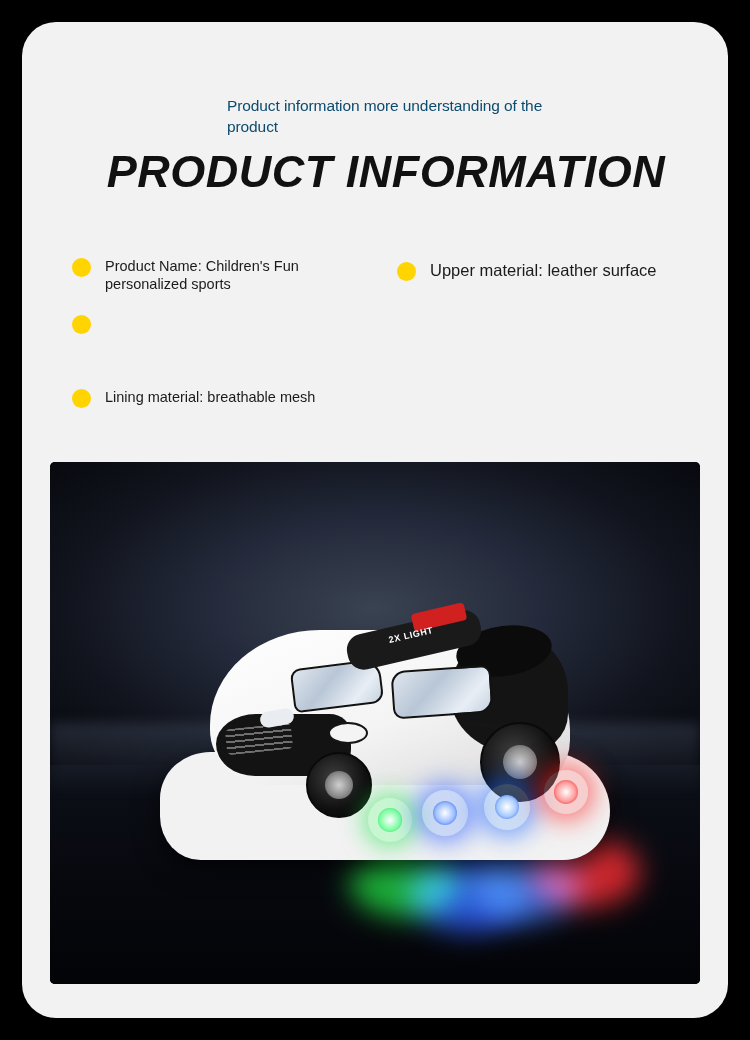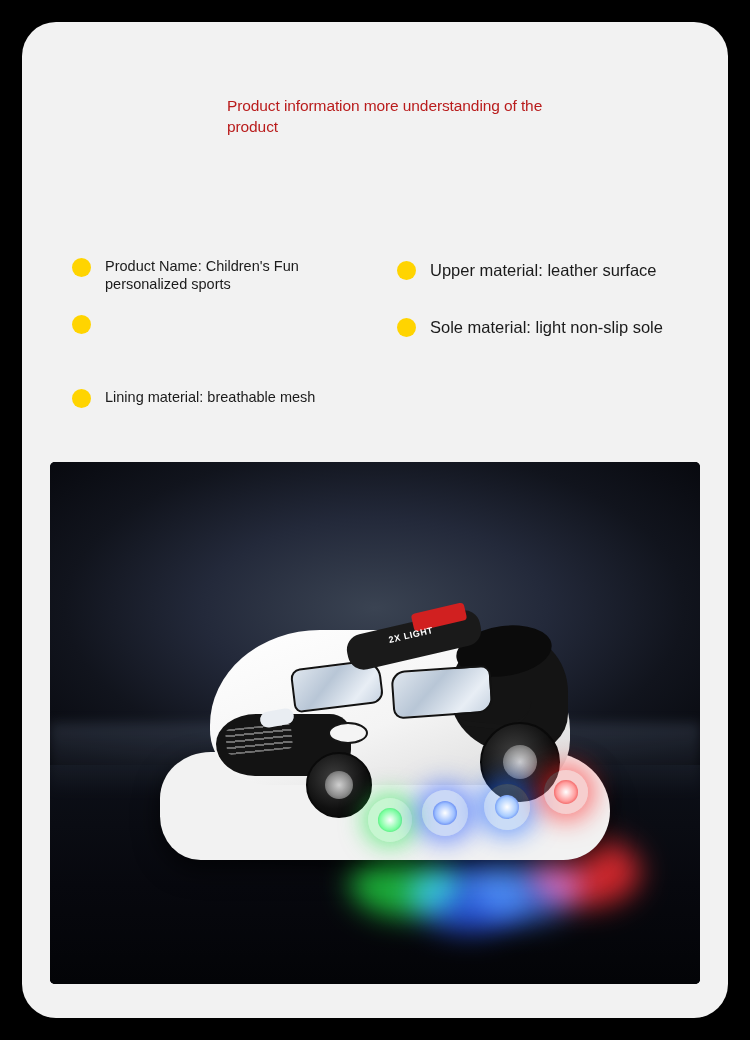--- a/index.html
+++ b/index.html
@@ -23,21 +23,21 @@
     border-radius: 34px;
     overflow: hidden;
   }
   .subtitle {
     position: absolute;
     left: 205px;
     top: 74px;
     width: 350px;
     font-size: 15.5px;
     line-height: 1.35;
-    color: #b91c1c;
+    color: #0c4a6e;
     letter-spacing: -0.1px;
   }
   .main-title {
     position: absolute;
     left: 74px;
     top: 124px;
     width: 580px;
     font-size: 45px;
     font-weight: bold;
     font-style: italic;
@@ -55,21 +55,21 @@
   .spec-row {
     position: relative;
     width: 100%;
   }
   .spec-item {
     position: absolute;
     display: flex;
     align-items: flex-start;
   }
   .spec-item.col-left { left: 0px; width: 300px; }
-  .spec-item.col-right { left: 325px; width: 300px; }
+  .spec-item.col-right { left: 325px; width: 300px; align-items: flex-end; }
   .bullet {
     flex: 0 0 auto;
     width: 19px;
     height: 19px;
     border-radius: 50%;
     background: #ffd400;
     margin-top: 1px;
   }
   .spec-text {
     margin-left: 14px;
@@ -274,41 +274,38 @@
   .led-4 { left: 384px; top: 168px; width: 44px; height: 44px; background: rgba(255,140,140,0.35); box-shadow: 0 0 24px 7px rgba(255,40,40,0.60); }
   .led-4 .core { background: radial-gradient(circle, #ffffff 0%, #ff9d9d 55%, #e01616 100%); }
 </style>
 </head>
 <body>
 
 <div class="card">
 
   <div class="subtitle">Product information more understanding of the product</div>
 
+  <div class="main-title">PRODUCT  INFORMATION</div>
 
   <div class="specs">
 
     <div class="spec-row" style="height:66px;">
       <div class="spec-item col-left" style="top:9px;">
         <span class="bullet"></span>
         <span class="spec-text">Product Name: Children's Fun personalized sports</span>
       </div>
       <div class="spec-item col-right" style="top:12px;">
         <span class="bullet"></span>
         <span class="spec-text big">Upper material: leather surface</span>
       </div>
     </div>
 
     <div class="spec-row" style="height:62px;">
       <div class="spec-item col-left" style="top:0;">
         <span class="bullet"></span>
-      </div>
-      <div class="spec-item col-right" style="top:3px;">
-        <span class="bullet"></span>
-        <span class="spec-text big">Sole material: light non-slip sole</span>
       </div>
     </div>
 
     <div class="spec-row" style="height:40px;">
       <div class="spec-item col-left" style="top:12px;">
         <span class="bullet"></span>
         <span class="spec-text">Lining material: breathable mesh</span>
       </div>
     </div>
 

